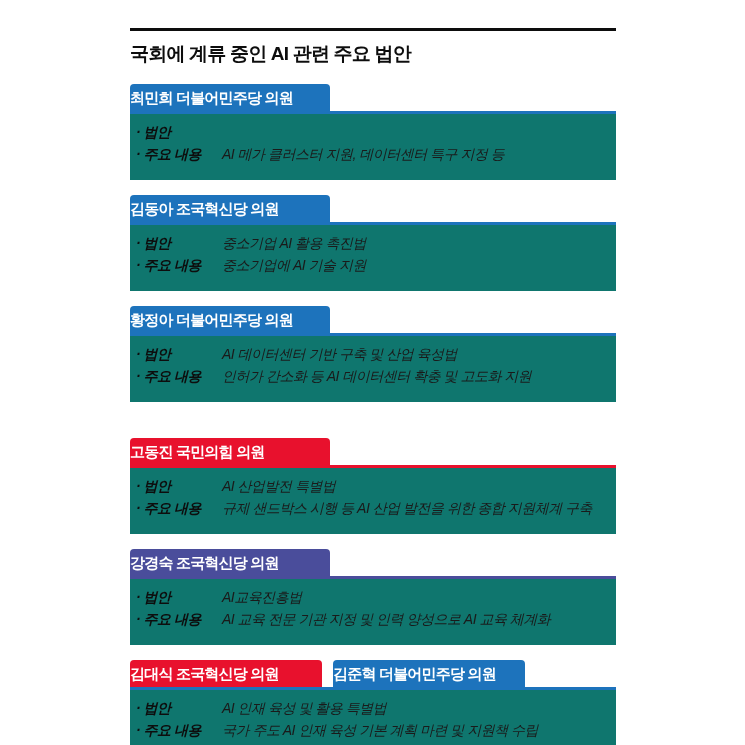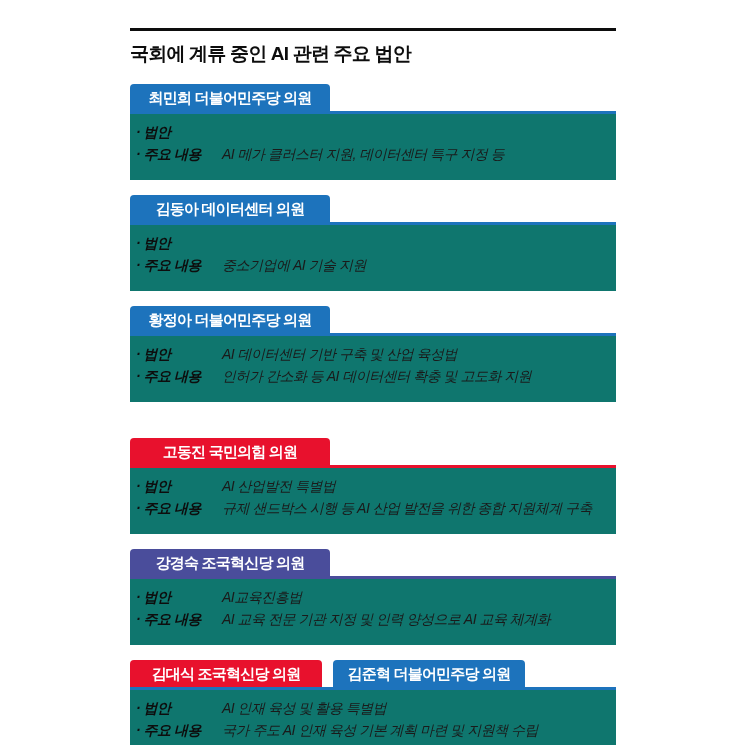--- a/index.html
+++ b/index.html
@@ -44,21 +44,20 @@
   .c-blue   { --c: var(--blue); }
   .c-red    { --c: var(--red); }
   .c-purple { --c: var(--purple); }
   .tabrow.c-blue   { border-bottom: 3px solid var(--blue); }
   .tabrow.c-red    { border-bottom: 3px solid var(--red); margin-top: 36px; }
   .tabrow.c-purple { border-bottom: 3px solid var(--purple); }
   .tab {
     width: 200px;
     height: 27px;
     line-height: 28px;
-    text-align: center;
     background: var(--c);
     color: #ffffff;
     font-weight: 700;
     font-size: 15px;
     letter-spacing: -0.8px;
     border-radius: 4px 4px 0 0;
     white-space: nowrap;
     overflow: hidden;
   }
   .tab.w2 { width: 192px; }
@@ -134,25 +133,26 @@
         </div>
         <div class="row">
           <span class="lbl">· 주요 내용</span>
           <span class="val">AI 메가 클러스터 지원, 데이터센터 특구 지정 등</span>
         </div>
       </div>
     </div>
 
     <div class="section">
       <div class="tabrow c-blue">
-        <div class="tab c-blue">김동아 데이터센터 의원</div>
-      </div>
-      <div class="graybox">
-        <div class="row">
-          <span class="lbl">· 법안</span>
+        <div class="tab c-blue">김동아 조국혁신당 의원</div>
+      </div>
+      <div class="graybox">
+        <div class="row">
+          <span class="lbl">· 법안</span>
+          <span class="val">중소기업 AI 활용 촉진법</span>
         </div>
         <div class="row">
           <span class="lbl">· 주요 내용</span>
           <span class="val">중소기업에 AI 기술 지원</span>
         </div>
       </div>
     </div>
 
     <div class="section">
       <div class="tabrow c-blue">

